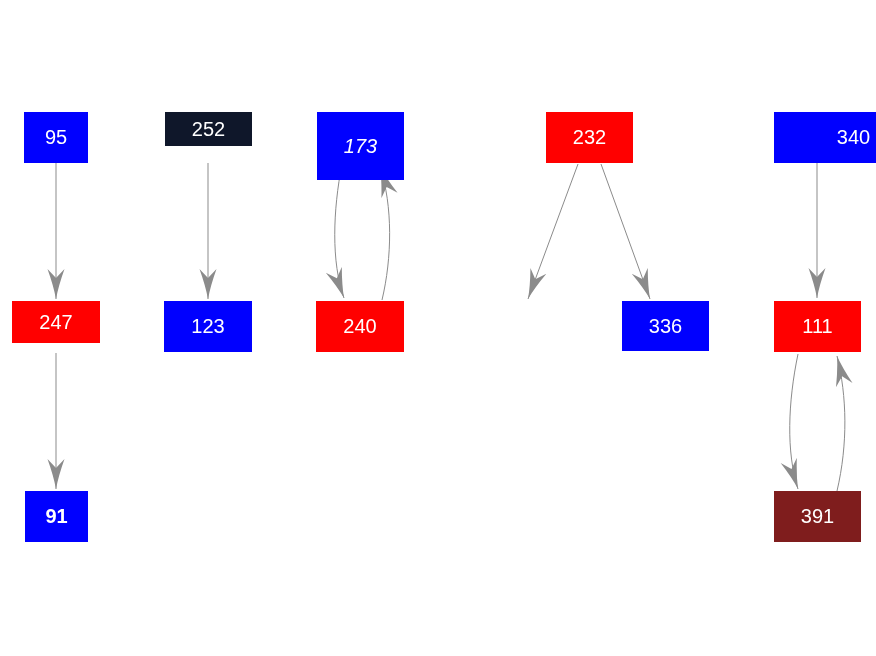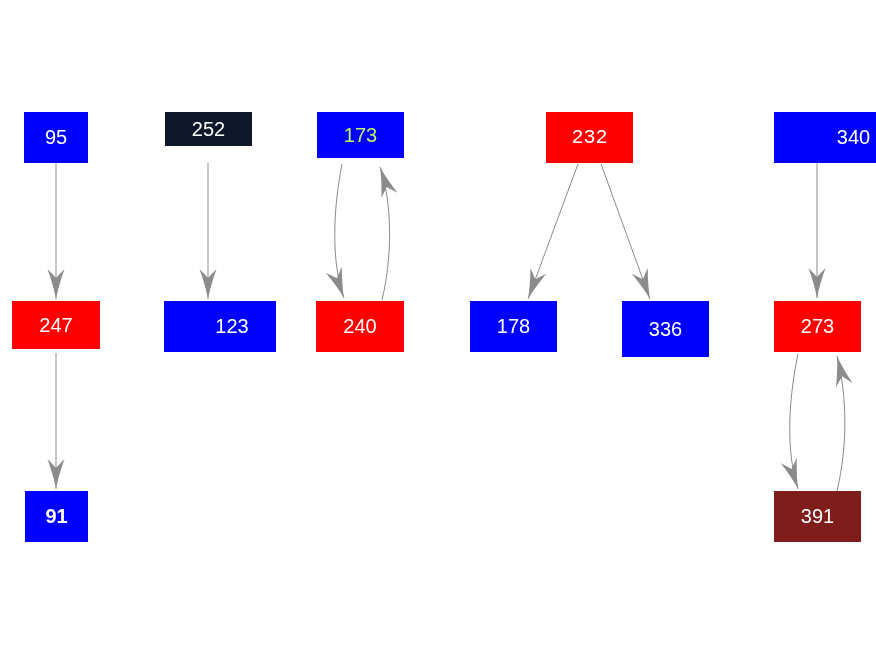--- a/index.html
+++ b/index.html
@@ -65,46 +65,43 @@
         <path d="M837,491 C848,444 847,396 837,356" class="edge" stroke="#8b8b8b" marker-end="url(#arrowhead)"></path>
       </g>
   </svg>
   <div id="node-layer">
       <div class="node" style="left: 24px; top: 112px; width: 64px; height: 51px; background: rgb(0, 0, 255); color: rgb(255, 255, 255);">
         <span>95</span>
       </div>
       <div class="node" style="left: 165px; top: 112px; width: 87px; height: 34px; background: #0f172a; color: rgb(255, 255, 255);">
         <span>252</span>
       </div>
-      <div class="node" style="left: 317px; top: 112px; width: 87px; height: 46px; background: rgb(0, 0, 255); color: #bef264;">
+      <div class="node" style="left: 317px; top: 112px; width: 87px; height: 68px; background: rgb(0, 0, 255); color: #ffffff; font-style: italic;">
         <span>173</span>
       </div>
-      <div class="node" style="left: 546px; top: 112px; width: 87px; height: 51px; background: rgb(255, 0, 0); color: rgb(255, 255, 255); font-family: Liberation Mono, monospace;">
+      <div class="node" style="left: 546px; top: 112px; width: 87px; height: 51px; background: rgb(255, 0, 0); color: rgb(255, 255, 255);">
         <span>232</span>
       </div>
       <div class="node" style="left: 774px; top: 112px; width: 87px; height: 51px; background: rgb(0, 0, 255); color: rgb(255, 255, 255); padding-left: 36px;">
         <span>340</span>
       </div>
-      <div class="node" style="left: 12px; top: 301px; width: 88px; height: 48px; background: rgb(255, 0, 0); color: rgb(255, 255, 255); text-align: center;">
+      <div class="node" style="left: 12px; top: 301px; width: 88px; height: 42px; background: rgb(255, 0, 0); color: rgb(255, 255, 255); text-align: center;">
         <span>247</span>
       </div>
-      <div class="node" style="left: 164px; top: 301px; width: 88px; height: 51px; background: rgb(0, 0, 255); color: rgb(255, 255, 255); padding-left: 24px;">
+      <div class="node" style="left: 164px; top: 301px; width: 88px; height: 51px; background: rgb(0, 0, 255); color: rgb(255, 255, 255);">
         <span>123</span>
       </div>
       <div class="node" style="left: 316px; top: 301px; width: 88px; height: 51px; background: rgb(255, 0, 0); color: rgb(255, 255, 255); justify-content: center;">
         <span>240</span>
       </div>
-      <div class="node" style="left: 470px; top: 301px; width: 87px; height: 51px; background: rgb(0, 0, 255); color: rgb(255, 255, 255);">
-        <span>178</span>
-      </div>
-      <div class="node" style="left: 622px; top: 301px; width: 87px; height: 56px; background: rgb(0, 0, 255); color: rgb(255, 255, 255);">
+      <div class="node" style="left: 622px; top: 301px; width: 87px; height: 50px; background: rgb(0, 0, 255); color: rgb(255, 255, 255);">
         <span>336</span>
       </div>
       <div class="node" style="left: 774px; top: 301px; width: 87px; height: 51px; background: rgb(255, 0, 0); color: rgb(255, 255, 255);">
-        <span>273</span>
+        <span>111</span>
       </div>
       <div class="node" style="left: 25px; top: 491px; width: 63px; height: 51px; background: rgb(0, 0, 255); color: rgb(255, 255, 255); font-weight: bold;">
         <span>91</span>
       </div>
       <div class="node" style="left: 774px; top: 491px; width: 87px; height: 51px; background: #7f1d1d; color: rgb(255, 255, 255);">
         <span>391</span>
       </div>
     </div>
 </div>
 

